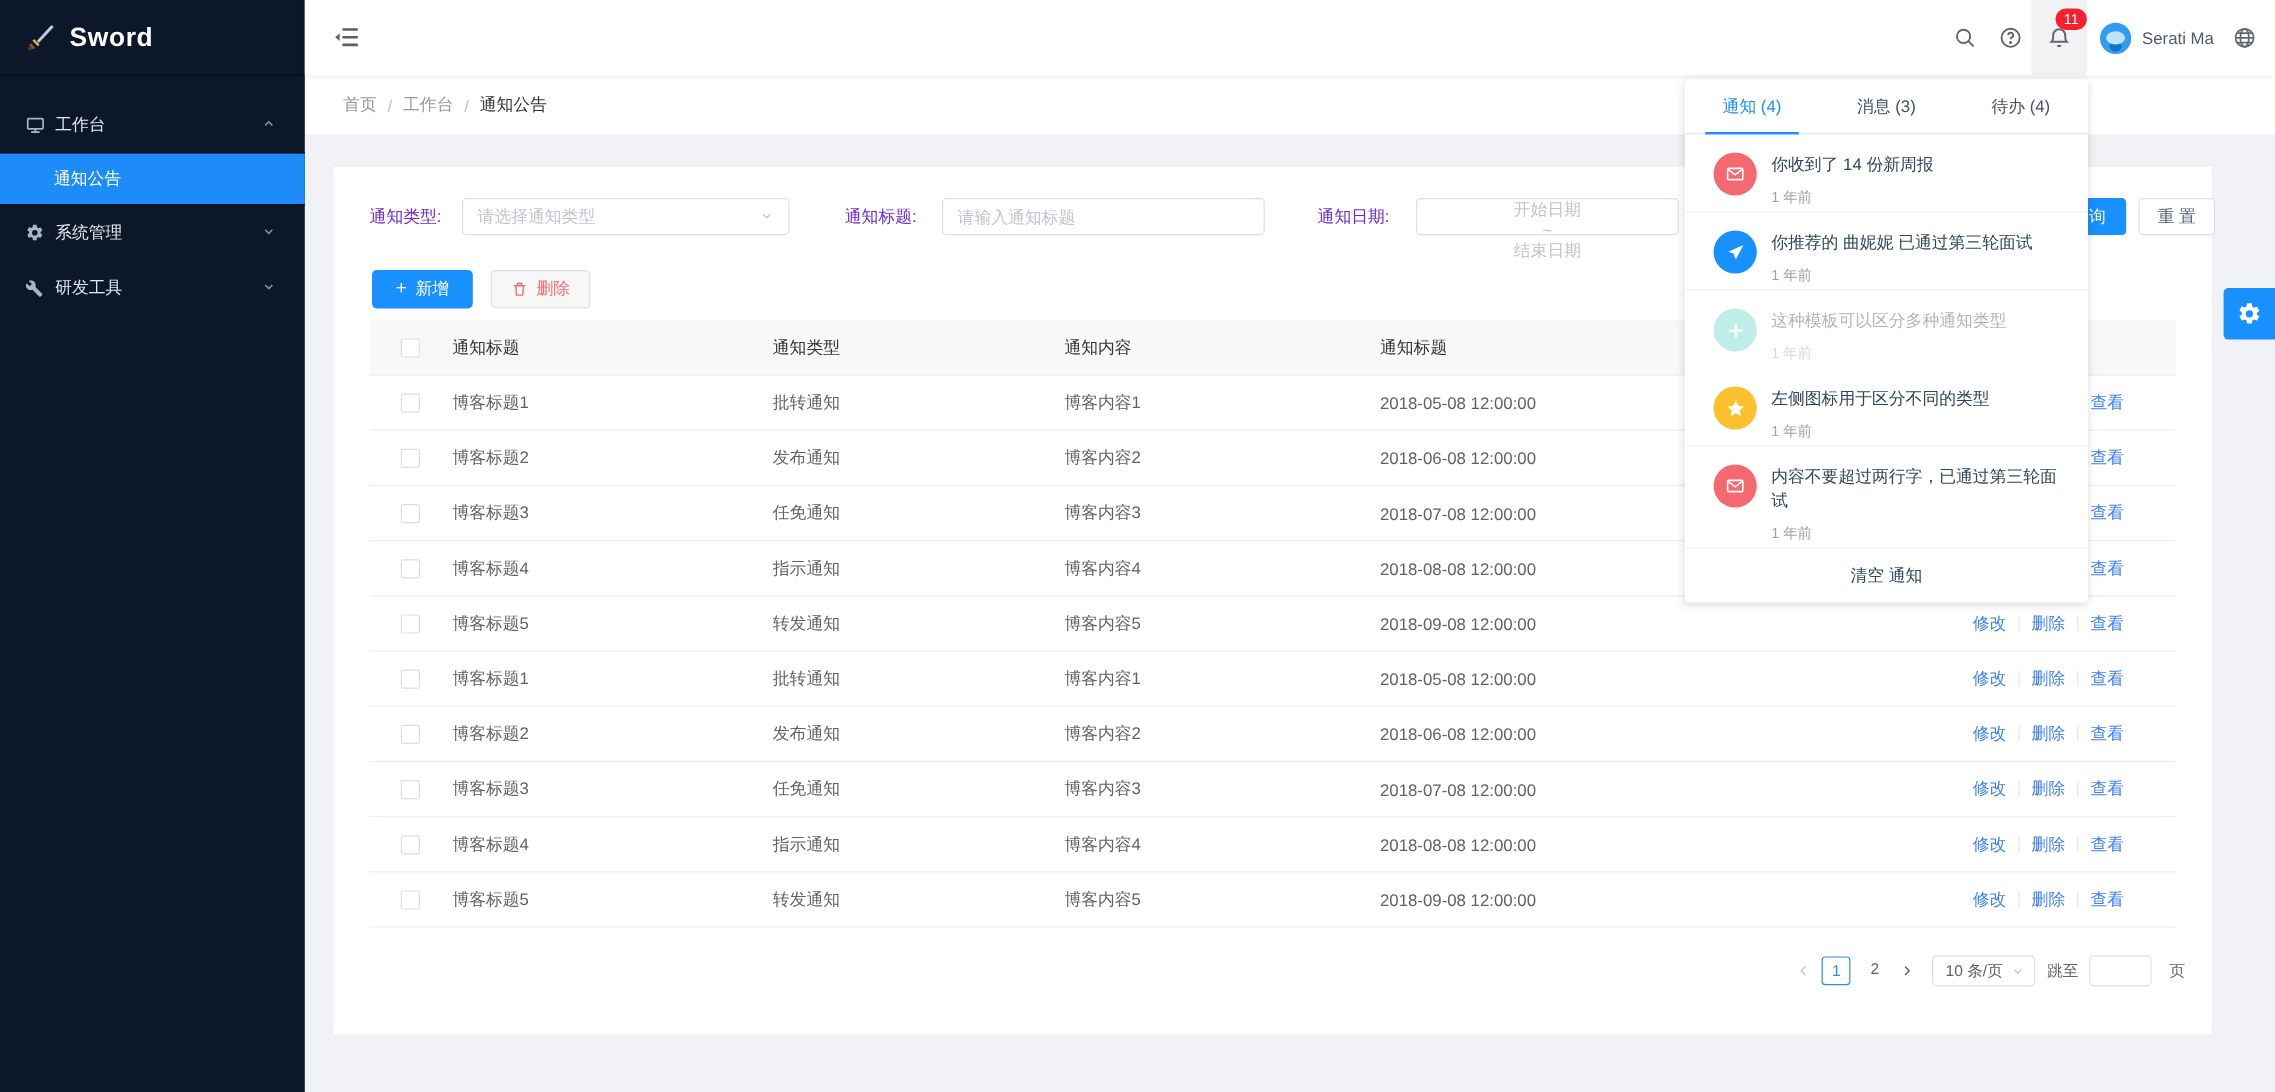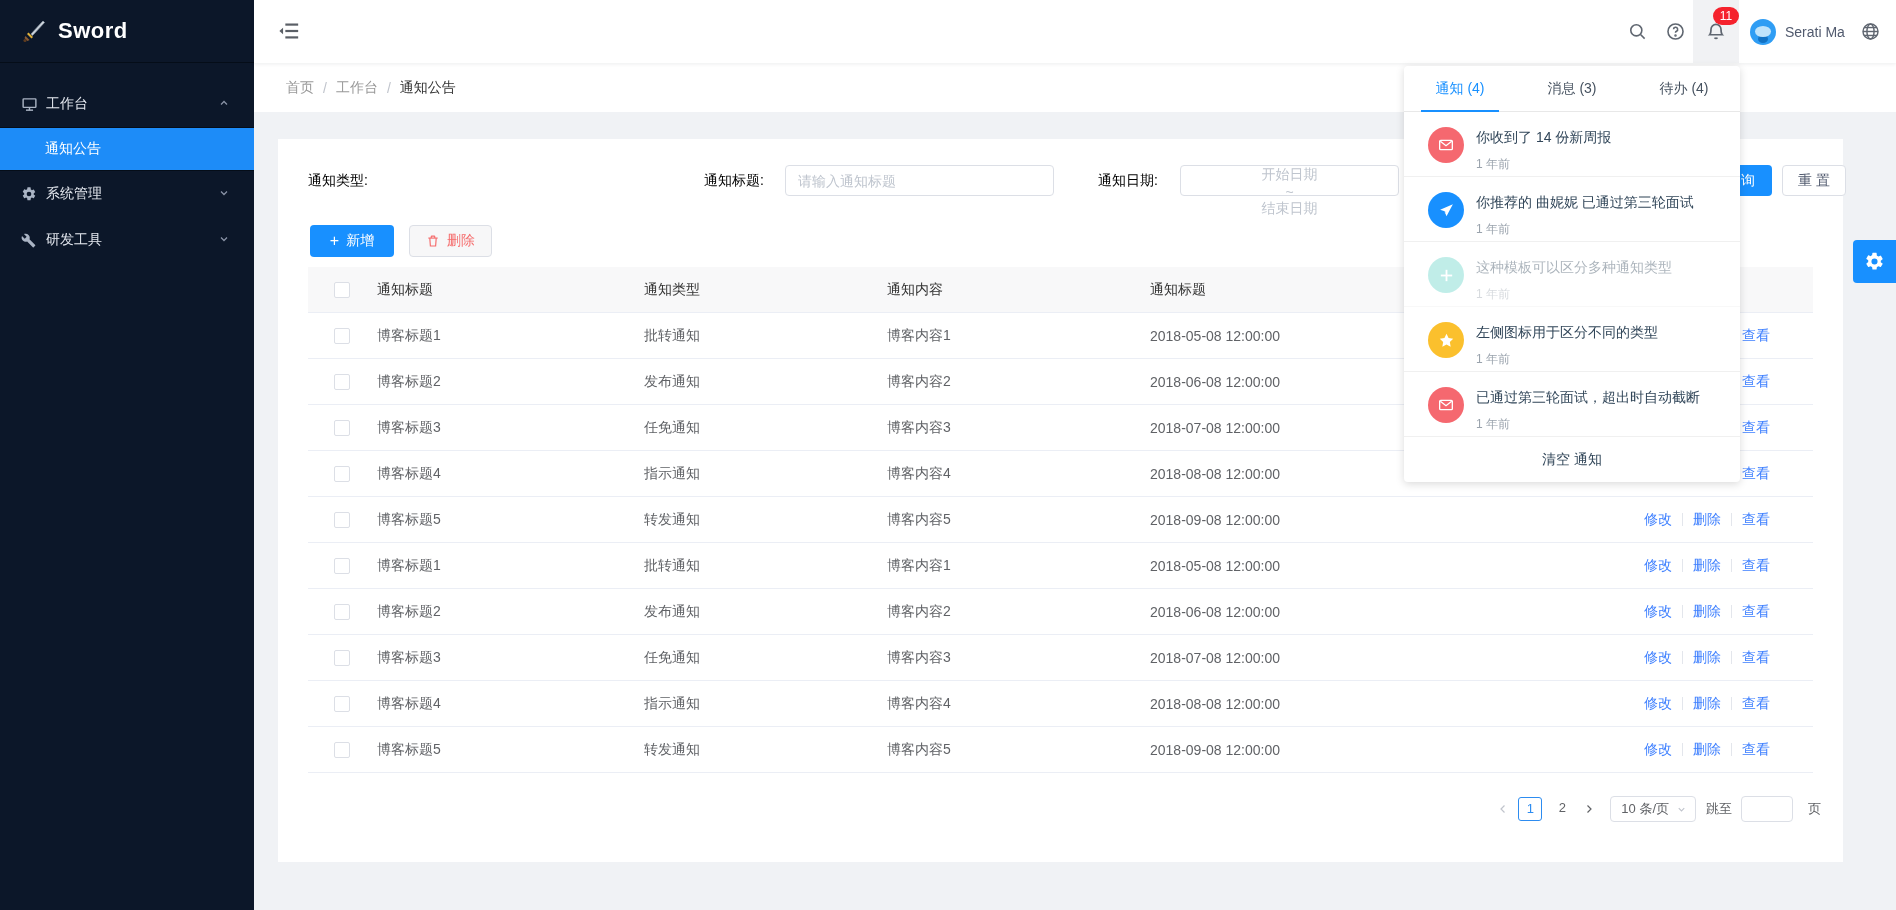--- a/index.html
+++ b/index.html
@@ -41,21 +41,21 @@
   .crumbbar { position:absolute; left:254px; top:63px; width:1642px; height:49px; background:#fff;
     display:flex; align-items:center; padding-left:32px; }
   .crumb { color:#999; cursor:pointer; }
   .crumb.current { color:#333; cursor:default; }
   .crumb-sep { color:#c0c4cc; margin:0 9px; }
 
   
   .card { position:absolute; left:278px; top:139px; width:1565px; height:723px; background:#fff; }
 
   
-  .f-label { position:absolute; top:26px; height:31px; line-height:31px; color:#000000; }
+  .f-label { position:absolute; top:26px; height:31px; line-height:31px; color:#6d28d9; }
   .lbl-type { left:30px; } .lbl-title { left:426px; } .lbl-date { left:820px; }
   .box { position:absolute; top:26px; height:31px; border:1px solid #dcdfe6; border-radius:4px; background:#fff; }
   .sel-type { left:107px; width:273px; display:flex; align-items:center; padding:0 12px; cursor:pointer; }
   .sel-type .ph { color:#bfc5ce; flex:1; }
   .inp-title { left:507px; width:269px; padding:0 12px; font-size:14px; color:#515a6e;
     font-family:"Liberation Sans","DejaVu Sans",sans-serif; }
   .inp-title::placeholder { color:#bfc5ce; }
   .daterange { left:902px; width:219px; display:flex; align-items:center; justify-content:space-around;
     color:#bfc5ce; padding:0 10px; cursor:pointer;flex-direction:column; }
   .btn { position:absolute; top:26px; height:31px; border-radius:4px; font-size:14px; display:flex;
@@ -224,20 +224,28 @@
   <span class="crumb">首页</span>
   <span class="crumb-sep">/</span>
   <span class="crumb">工作台</span>
   <span class="crumb-sep">/</span>
   <span class="crumb current">通知公告</span>
 </div>
 
 <div class="card">
 
   <span class="f-label lbl-type">通知类型:</span>
+  <div class="box sel-type">
+    <span class="ph">请选择通知类型</span>
+    <span>
+      <svg width="12" height="12" viewBox="0 0 24 24" fill="none" stroke="#c0c4cc" stroke-width="2.2">
+          <polyline points="6,9 12,15 18,9"></polyline>
+        </svg>
+    </span>
+  </div>
   <span class="f-label lbl-title">通知标题:</span>
   <input class="box inp-title" placeholder="请输入通知标题" style="">
   <span class="f-label lbl-date">通知日期:</span>
   <div class="box daterange">
     <span>开始日期</span>
     <span>~</span>
     <span>结束日期</span>
   </div>
   <div class="btn btn-query">查 询</div>
   <div class="btn btn-reset">重 置</div>
@@ -497,19 +505,19 @@
   </div>
 
   <div class="n-item">
     <span class="n-ava" style="background-color: rgb(245, 104, 111);">
       <svg width="16" height="16" viewBox="0 0 24 24" fill="none" stroke="#fff" stroke-width="2">
           <rect x="2.5" y="5" width="19" height="14" rx="1.5"></rect>
           <polyline points="3.5,6.5 12,13 20.5,6.5"></polyline>
         </svg>
     </span>
     <span>
-      <div class="n-title">已通过第三轮面试，超出时自动截断</div>
+      <div class="n-title">内容不要超过两行字，已通过第三轮面试</div>
       <div class="n-time">1 年前</div>
     </span>
   </div>
 
   <div class="n-footer">清空 通知</div>
 </div>
 
 </body></html>

